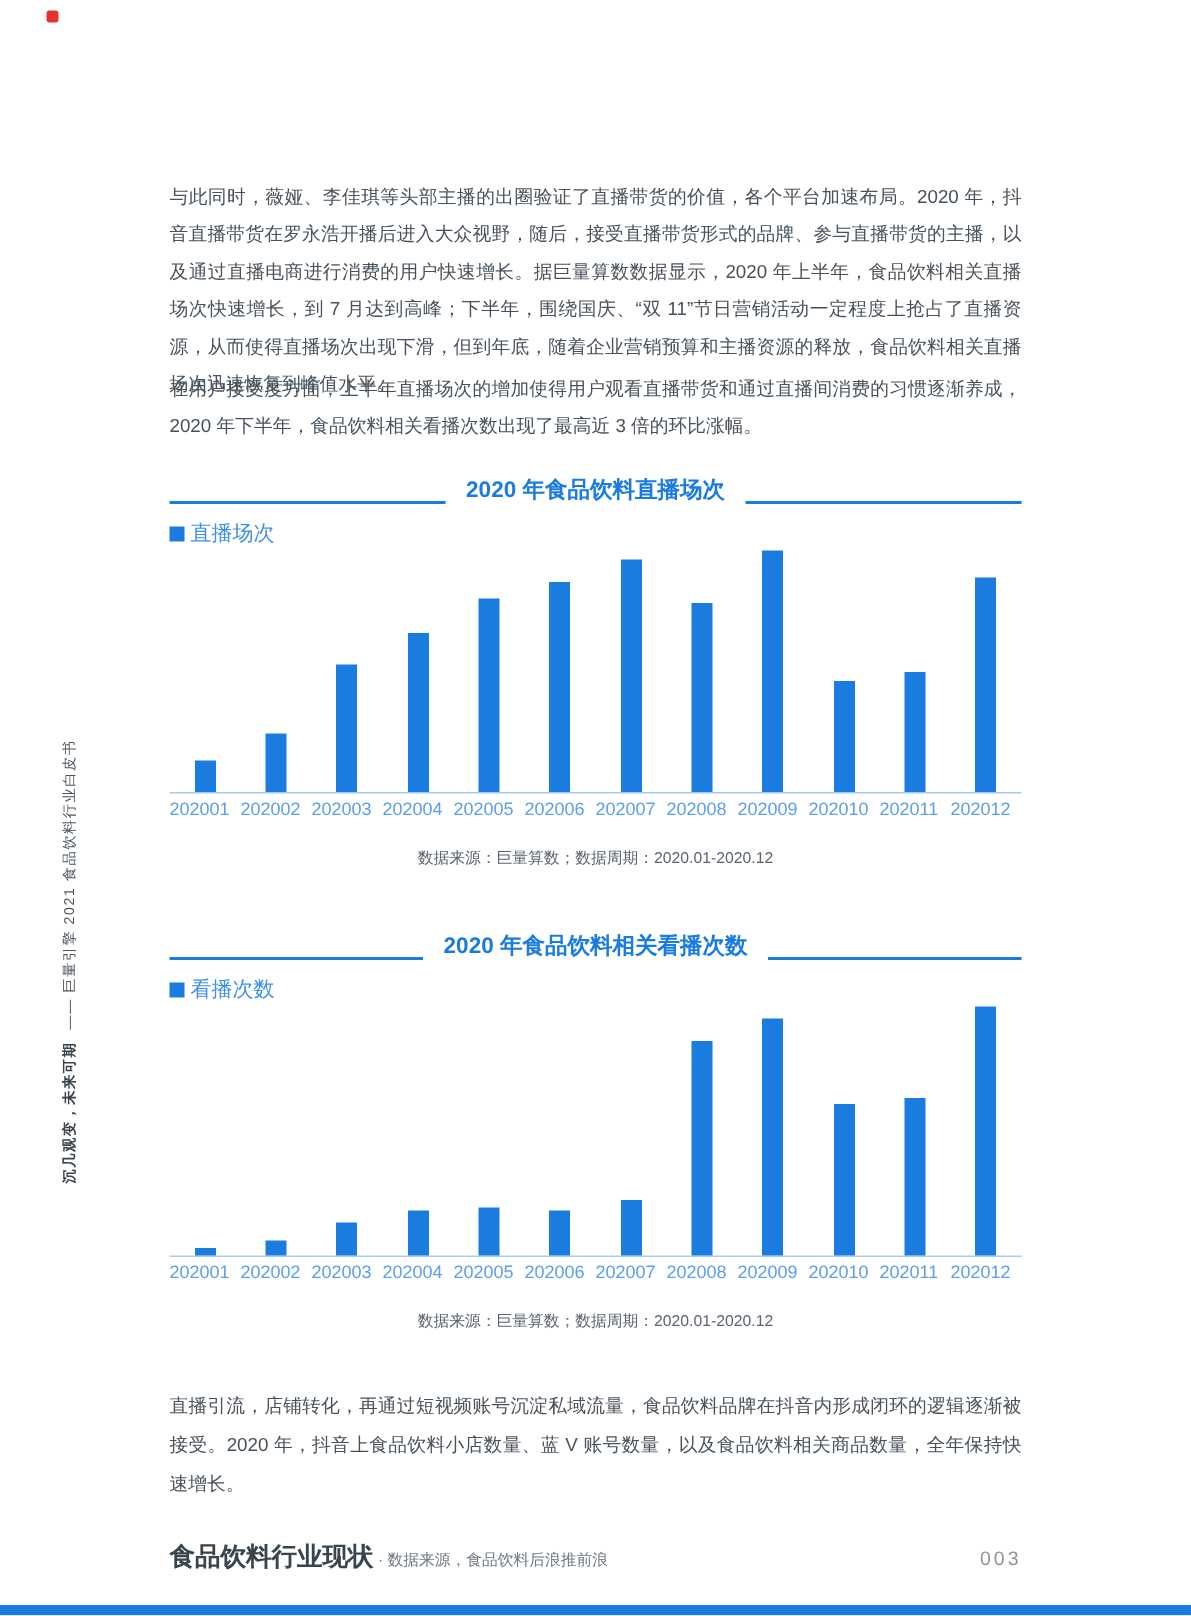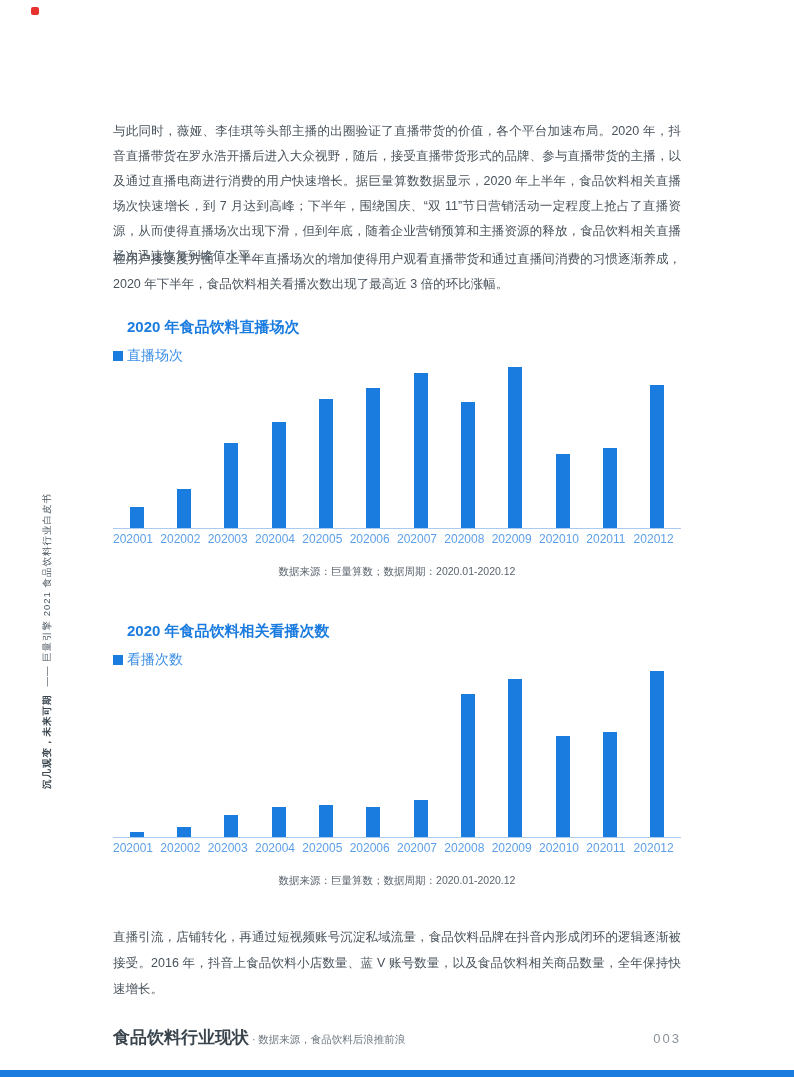--- a/index.html
+++ b/index.html
@@ -18,21 +18,21 @@
   .sidebar { position:absolute; left:47px; top:641px; width:0; height:0; }
   .sidebar-inner { position:absolute; left:0; top:0; transform:translate(-50%,-50%) rotate(-90deg);
                    white-space:nowrap; font-size:9.5px; color:#39444D; letter-spacing:1px; }
   .sidebar-bold { font-weight:700; }
   .sidebar-rest { margin-left:8px; color:#4A555E; }
 
   .chart { position:absolute; left:113px; width:568px; }
   .chart-1 { top:316px; }
   .chart-2 { top:620px; }
 
-  .chart-title-row { display:flex; align-items:flex-start; height:20px;flex-direction:column; }
+  .chart-title-row { display:flex; align-items:flex-end; height:20px; }
   .chart-title-row .rule { flex:1; border-top:2px solid #1B7CE0; }
   .chart-title-row h2 { font-size:15px; font-weight:700; color:#1B7CE0; margin:0 14px; white-space:nowrap; }
 
   .legend { display:flex; align-items:center; margin-top:13px; height:13px; }
   .legend-swatch { width:10px; height:10px; background:#1B7CE0; margin-right:4px; }
   .legend-label { font-size:14px; color:#3E8FE6; }
 
   .plot { display:flex; align-items:flex-end; justify-content:space-between;
           border-bottom:1px solid #A9CBF0; margin-top:5px; }
   .plot-0 { height:162px; }
@@ -192,21 +192,21 @@
         <div class="x-label">202007</div>
         <div class="x-label">202008</div>
         <div class="x-label">202009</div>
         <div class="x-label">202010</div>
         <div class="x-label">202011</div>
         <div class="x-label">202012</div>
       </div>
     <div class="source">数据来源：巨量算数；数据周期：2020.01-2020.12</div>
   </section>
 
-  <p class="para para-3">直播引流，店铺转化，再通过短视频账号沉淀私域流量，食品饮料品牌在抖音内形成闭环的逻辑逐渐被接受。2016 年，抖音上食品饮料小店数量、蓝 V 账号数量，以及食品饮料相关商品数量，全年保持快速增长。</p>
+  <p class="para para-3">直播引流，店铺转化，再通过短视频账号沉淀私域流量，食品饮料品牌在抖音内形成闭环的逻辑逐渐被接受。2020 年，抖音上食品饮料小店数量、蓝 V 账号数量，以及食品饮料相关商品数量，全年保持快速增长。</p>
 
   <div class="footer">
     <div class="footer-left">
       <span class="footer-section">食品饮料行业现状</span>
       <span>· 数据来源，食品饮料后浪推前浪</span>
     </div>
     <div class="footer-page">003</div>
   </div>
 
   <div class="bottom-bar"></div>

